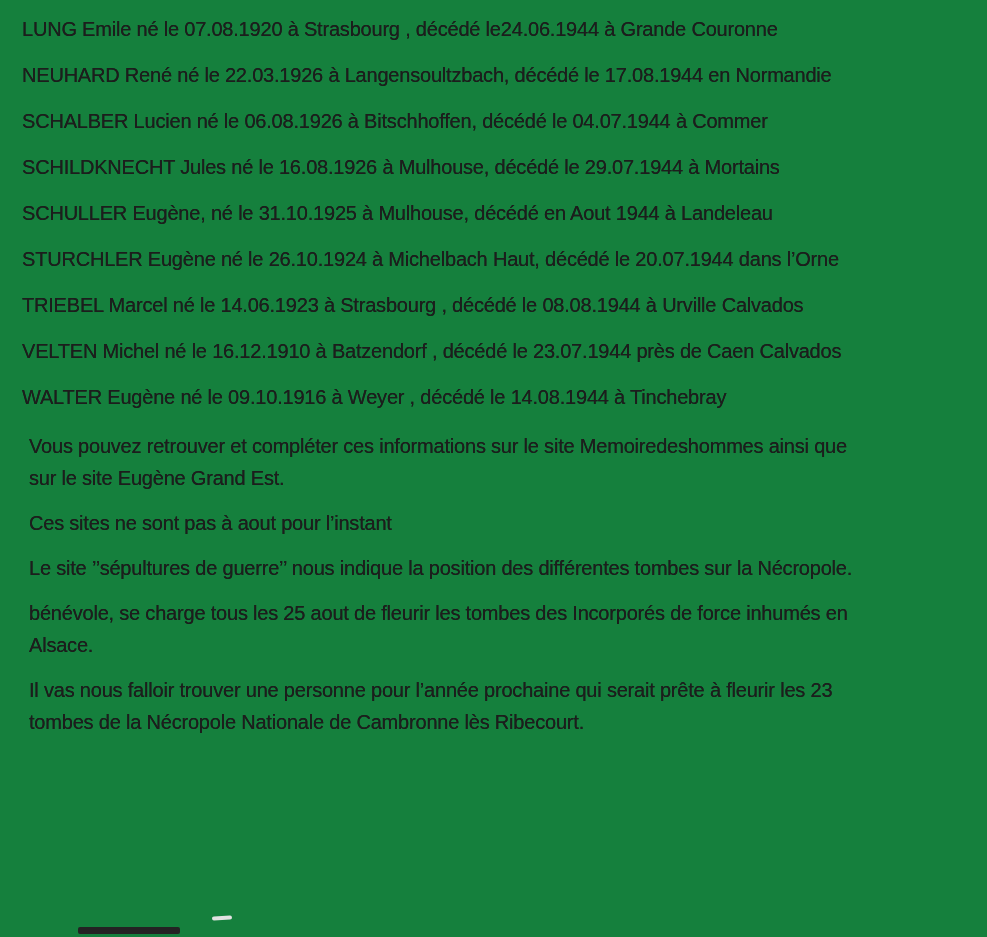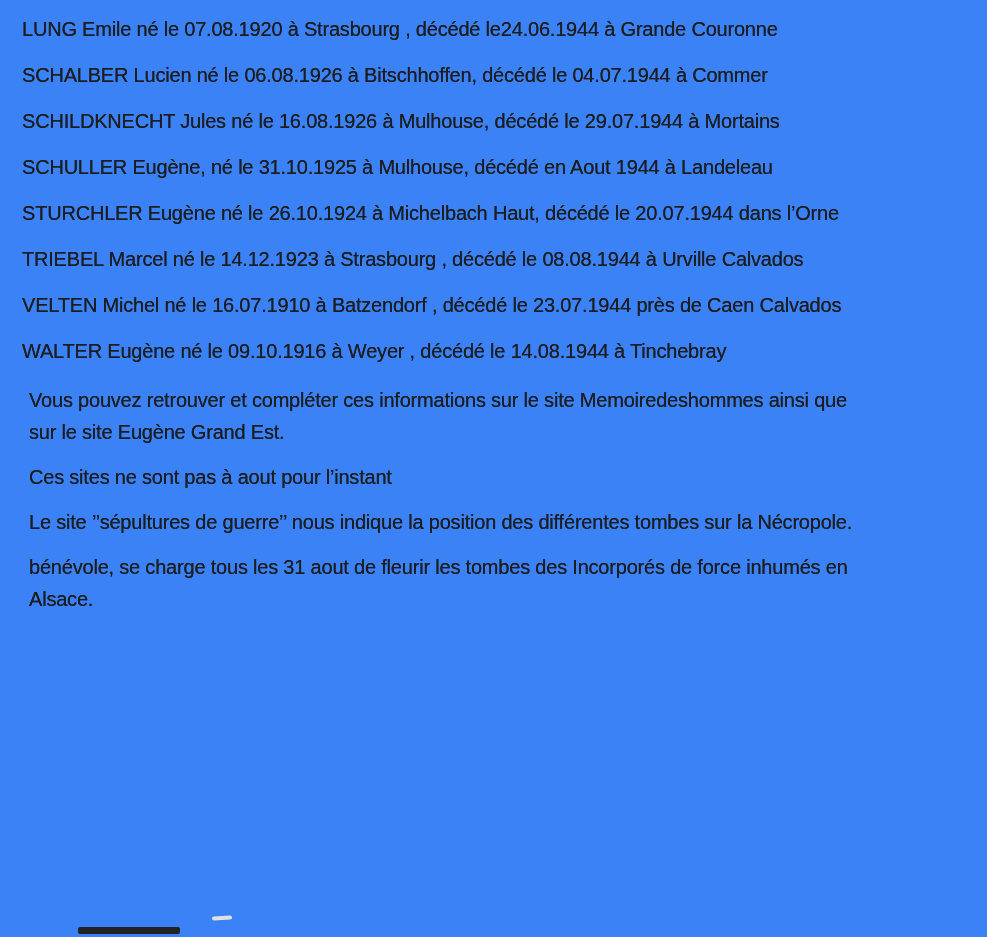--- a/index.html
+++ b/index.html
@@ -4,21 +4,21 @@
 <style>
   html, body {
     margin: 0;
     padding: 0;
     background: #ffffff;
   }
   .page {
     position: relative;
     width: 987px;
     height: 937px;
-    background: #3b82f6;
+    background: #15803d;
     overflow: hidden;
     font-family: "Liberation Sans", "DejaVu Sans", sans-serif;
     color: #1d1d1d;
     
     text-shadow: 0 0 0.5px rgba(20,20,20,0.85);
   }
   .memorial-list {
     padding: 16px 10px 0 22px;
   }
   .memorial-entry {
@@ -61,48 +61,53 @@
     border-radius: 2px;
   }
 </style>
 </head>
 <body>
 
 <div class="page">
 
   <div class="memorial-list">
     <div class="memorial-entry">LUNG Emile né le 07.08.1920 à Strasbourg , décédé le24.06.1944 à Grande Couronne</div>
+    <div class="memorial-entry">NEUHARD René né le 22.03.1926 à Langensoultzbach, décédé le 17.08.1944 en Normandie</div>
     <div class="memorial-entry">SCHALBER Lucien né le 06.08.1926 à Bitschhoffen, décédé le 04.07.1944 à Commer</div>
     <div class="memorial-entry">SCHILDKNECHT Jules né le 16.08.1926 à Mulhouse, décédé le 29.07.1944 à Mortains</div>
     <div class="memorial-entry">SCHULLER Eugène, né le 31.10.1925 à Mulhouse, décédé en Aout 1944 à Landeleau</div>
     <div class="memorial-entry">STURCHLER Eugène né le 26.10.1924 à Michelbach Haut, décédé le 20.07.1944 dans l’Orne</div>
-    <div class="memorial-entry">TRIEBEL Marcel né le 14.12.1923 à Strasbourg , décédé le 08.08.1944 à Urville Calvados</div>
-    <div class="memorial-entry">VELTEN Michel né le 16.07.1910 à Batzendorf , décédé le 23.07.1944 près de Caen Calvados</div>
+    <div class="memorial-entry">TRIEBEL Marcel né le 14.06.1923 à Strasbourg , décédé le 08.08.1944 à Urville Calvados</div>
+    <div class="memorial-entry">VELTEN Michel né le 16.12.1910 à Batzendorf , décédé le 23.07.1944 près de Caen Calvados</div>
     <div class="memorial-entry">WALTER Eugène né le 09.10.1916 à Weyer , décédé le 14.08.1944 à Tinchebray</div>
   </div>
 
   <div class="paragraphs">
 
     <div class="paragraph">
       <div class="paragraph-line">Vous pouvez retrouver et compléter ces informations sur le site Memoiredeshommes ainsi que</div>
       <div class="paragraph-line">sur le site Eugène Grand Est.</div>
     </div>
 
     <div class="paragraph">
       <div class="paragraph-line">Ces sites ne sont pas à aout pour l’instant</div>
     </div>
 
     <div class="paragraph">
       <div class="paragraph-line">Le site ’’sépultures de guerre’’ nous indique la position des différentes tombes sur la Nécropole.</div>
     </div>
 
     <div class="paragraph">
-      <div class="paragraph-line">bénévole, se charge tous les 31 aout de fleurir les tombes des Incorporés de force inhumés en</div>
+      <div class="paragraph-line">bénévole, se charge tous les 25 aout de fleurir les tombes des Incorporés de force inhumés en</div>
       <div class="paragraph-line">Alsace.</div>
     </div>
 
+    <div class="paragraph">
+      <div class="paragraph-line">Il vas nous falloir trouver une personne pour l’année prochaine qui serait prête à fleurir les 23</div>
+      <div class="paragraph-line">tombes de la Nécropole Nationale de Cambronne lès Ribecourt.</div>
+    </div>
 
   </div>
 
   <div class="scan-smudge-faint"></div>
   <div class="scan-bar-artifact"></div>
 
 </div>
 
 </body></html>

